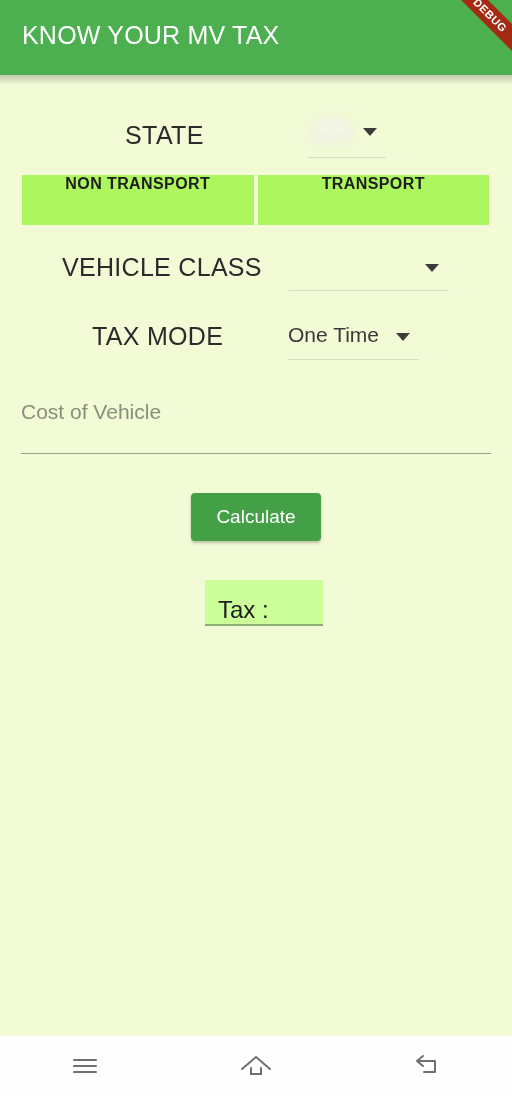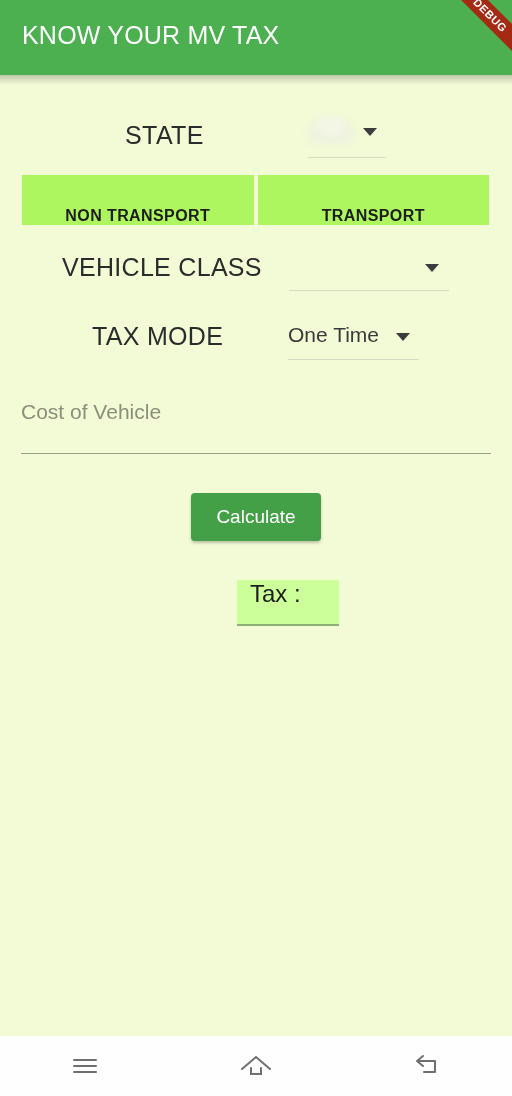--- a/index.html
+++ b/index.html
@@ -156,21 +156,21 @@
     left: 22px;
     top: 100px;
     width: 467px;
     height: 50px;
     display: flex;
   }
   .tab {
     flex: 1;
     background: #AEF65F;
     display: flex;
-    align-items: flex-end;
+    align-items: flex-start;
     justify-content: center;
     font-size: 16px;
     font-weight: bold;
     color: #1d1d1d;
     letter-spacing: 0.4px;
     cursor: pointer;
   }
   .tab-gap {
     width: 4px;
   }
@@ -313,27 +313,26 @@
     font-size: 19px;
     cursor: pointer;
     box-shadow: 0 2px 3px rgba(0,0,0,0.22);
   }
 
   
   .tax-box {
     position: absolute;
     left: 205px;
     top: 505px;
-    width: 102px;
+    width: 118px;
     height: 44px;
     background: #CCFF99;
     border-bottom: 2px solid #8fae73;
     display: flex;
-    align-items: flex-start;
-    margin-left: 32px;
+    align-items: flex-end;
   }
   .tax-text {
     font-size: 24px;
     color: #1d1d1d;
     padding-left: 13px;
   }
 
   
   .navbar {
     position: absolute;

